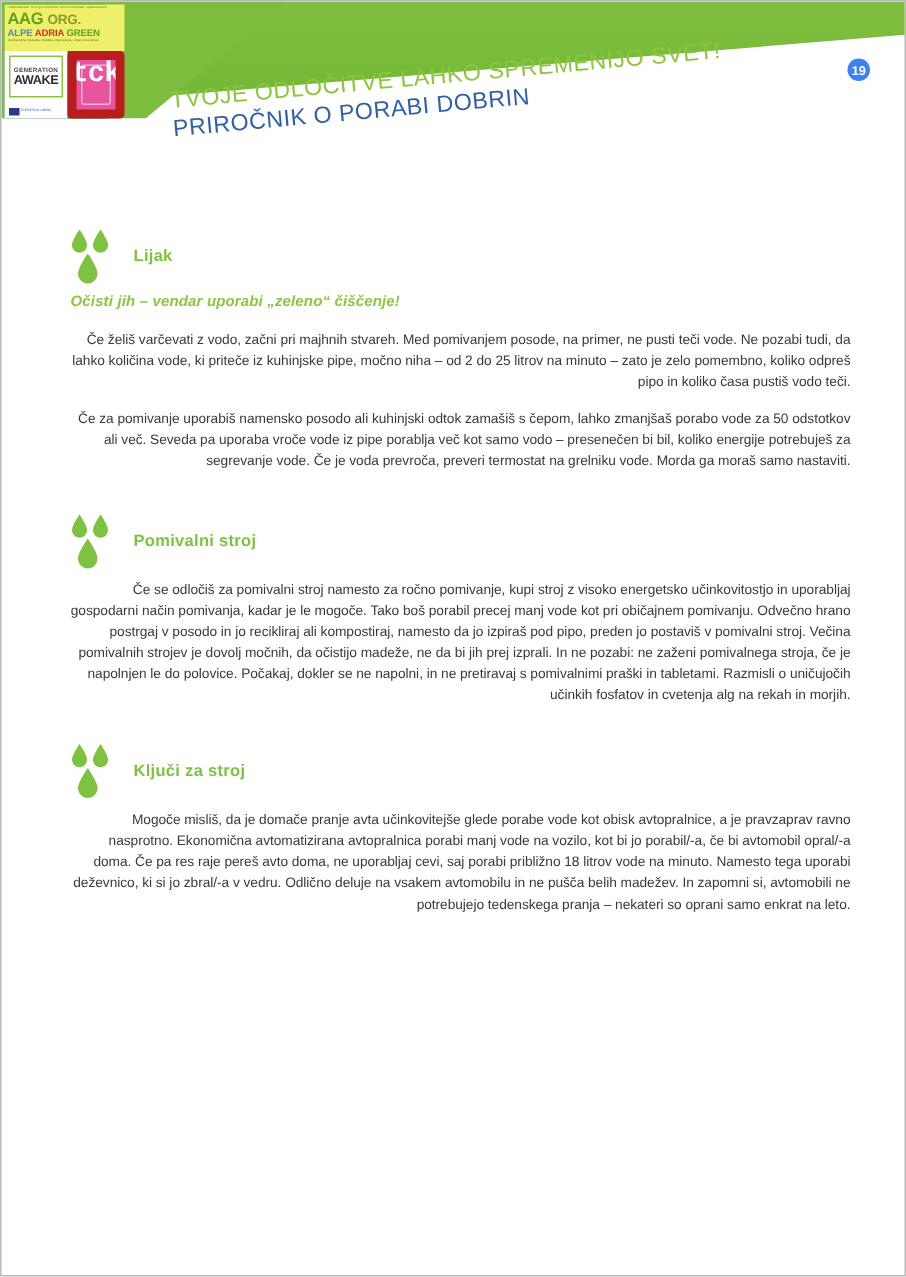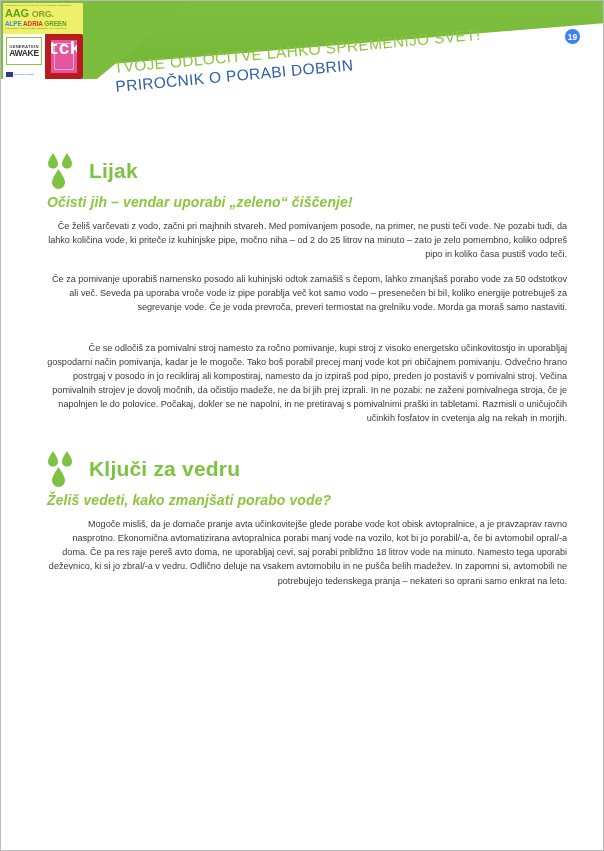--- a/index.html
+++ b/index.html
@@ -218,21 +218,21 @@
     letter-spacing: 0.35px;
     white-space: nowrap;
     line-height: 18px;
     margin-top: 1px;
   }
 
   
   .page-badge {
     position: absolute;
     right: 22px;
-    top: 27px;
+    top: 37px;
     width: 17px;
     height: 17px;
     border-radius: 50%;
     background: #3b82f6;
     border: 1.5px solid #ffffff;
     color: #ffffff;
     font-size: 8.5px;
     font-weight: bold;
     display: flex;
     align-items: center;
@@ -259,29 +259,29 @@
     gap: 10px;
     margin-bottom: 5px;
   }
   .drops {
     width: 34px;
     height: 40px;
     flex: none;
     position: relative;
   }
   .section-title {
-    font-size: 21px;
+    font-size: 11px;
     font-weight: bold;
     color: #7ec242;
     letter-spacing: 0.2px;
     line-height: 18px;
     text-align: center;
   }
   .section-sub {
-    font-size: 14px;
+    font-size: 10px;
     font-style: italic;
     font-weight: bold;
     color: #8cc63f;
     letter-spacing: 0.1px;
     margin: 0 0 11px 2px;
     line-height: 12px;
   }
   .para {
     font-size: 9.15px;
     color: #3a3a3a;
@@ -351,33 +351,42 @@
           </svg>
         </div>
         <div class="section-title">Lijak</div>
       </div>
       <div class="section-sub">Očisti jih – vendar uporabi „zeleno“ čiščenje!</div>
       <p class="para">Če želiš varčevati z vodo, začni pri majhnih stvareh. Med pomivanjem posode, na primer, ne pusti teči vode. Ne pozabi tudi, da lahko količina vode, ki priteče iz kuhinjske pipe, močno niha – od 2 do 25 litrov na minuto – zato je zelo pomembno, koliko odpreš pipo in koliko časa pustiš vodo teči.</p>
       <p class="para">Če za pomivanje uporabiš namensko posodo ali kuhinjski odtok zamašiš s čepom, lahko zmanjšaš porabo vode za 50 odstotkov ali več. Seveda pa uporaba vroče vode iz pipe porablja več kot samo vodo – presenečen bi bil, koliko energije potrebuješ za segrevanje vode. Če je voda prevroča, preveri termostat na grelniku vode. Morda ga moraš samo nastaviti.</p>
     </div>
 
     <div class="section sec-pomivalni">
+      <div class="section-head">
+        <div class="drops">
+          <svg width="34" height="40" viewBox="0 0 34 40" xmlns="http://www.w3.org/2000/svg">
+            <path d="M8 2 C8 2 13 9.2 13 12.4 C13 15.3 10.8 17.5 8 17.5 C5.2 17.5 3 15.3 3 12.4 C3 9.2 8 2 8 2 Z" fill="#7ec242"></path>
+            <path d="M22 2 C22 2 27 9.2 27 12.4 C27 15.3 24.8 17.5 22 17.5 C19.2 17.5 17 15.3 17 12.4 C17 9.2 22 2 22 2 Z" fill="#7ec242"></path>
+            <path d="M13.5 18 C13.5 18 20 27.2 20 31.3 C20 35 17.1 38 13.5 38 C9.9 38 7 35 7 31.3 C7 27.2 13.5 18 13.5 18 Z" fill="#7ec242"></path>
+          </svg>
+        </div>
+        <div class="section-title">Pomivalni stroj</div>
+      </div>
       <p class="para">Če se odločiš za pomivalni stroj namesto za ročno pomivanje, kupi stroj z visoko energetsko učinkovitostjo in uporabljaj gospodarni način pomivanja, kadar je le mogoče. Tako boš porabil precej manj vode kot pri običajnem pomivanju. Odvečno hrano postrgaj v posodo in jo recikliraj ali kompostiraj, namesto da jo izpiraš pod pipo, preden jo postaviš v pomivalni stroj. Večina pomivalnih strojev je dovolj močnih, da očistijo madeže, ne da bi jih prej izprali. In ne pozabi: ne zaženi pomivalnega stroja, če je napolnjen le do polovice. Počakaj, dokler se ne napolni, in ne pretiravaj s pomivalnimi praški in tabletami. Razmisli o uničujočih učinkih fosfatov in cvetenja alg na rekah in morjih.</p>
     </div>
 
     <div class="section">
       <div class="section-head">
         <div class="drops">
           <svg width="34" height="40" viewBox="0 0 34 40" xmlns="http://www.w3.org/2000/svg">
             <path d="M8 2 C8 2 13 9.2 13 12.4 C13 15.3 10.8 17.5 8 17.5 C5.2 17.5 3 15.3 3 12.4 C3 9.2 8 2 8 2 Z" fill="#7ec242"></path>
             <path d="M22 2 C22 2 27 9.2 27 12.4 C27 15.3 24.8 17.5 22 17.5 C19.2 17.5 17 15.3 17 12.4 C17 9.2 22 2 22 2 Z" fill="#7ec242"></path>
             <path d="M13.5 18 C13.5 18 20 27.2 20 31.3 C20 35 17.1 38 13.5 38 C9.9 38 7 35 7 31.3 C7 27.2 13.5 18 13.5 18 Z" fill="#7ec242"></path>
           </svg>
         </div>
-        <div class="section-title">Ključi za vedru</div>
-      </div>
-      <div class="section-sub">Želiš vedeti, kako zmanjšati porabo vode?</div>
+        <div class="section-title">Ključi za stroj</div>
+      </div>
       <p class="para">Mogoče misliš, da je domače pranje avta učinkovitejše glede porabe vode kot obisk avtopralnice, a je pravzaprav ravno nasprotno. Ekonomična avtomatizirana avtopralnica porabi manj vode na vozilo, kot bi jo porabil/-a, če bi avtomobil opral/-a doma. Če pa res raje pereš avto doma, ne uporabljaj cevi, saj porabi približno 18 litrov vode na minuto. Namesto tega uporabi deževnico, ki si jo zbral/-a v vedru. Odlično deluje na vsakem avtomobilu in ne pušča belih madežev. In zapomni si, avtomobili ne potrebujejo tedenskega pranja – nekateri so oprani samo enkrat na leto.</p>
     </div>
 
   </div>
 
 </div>
 
 </body></html>

